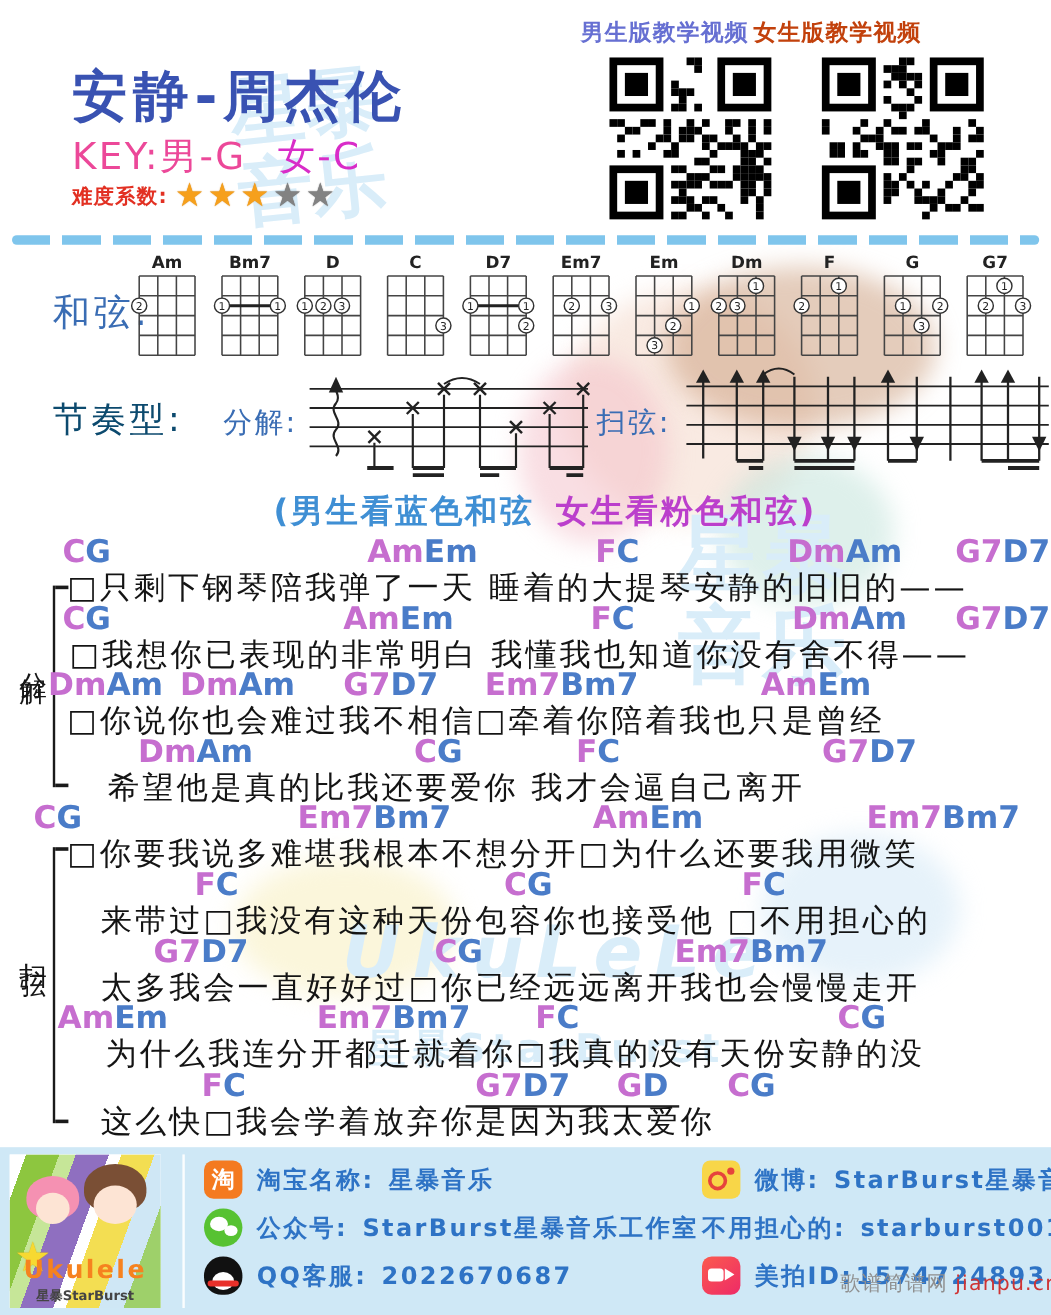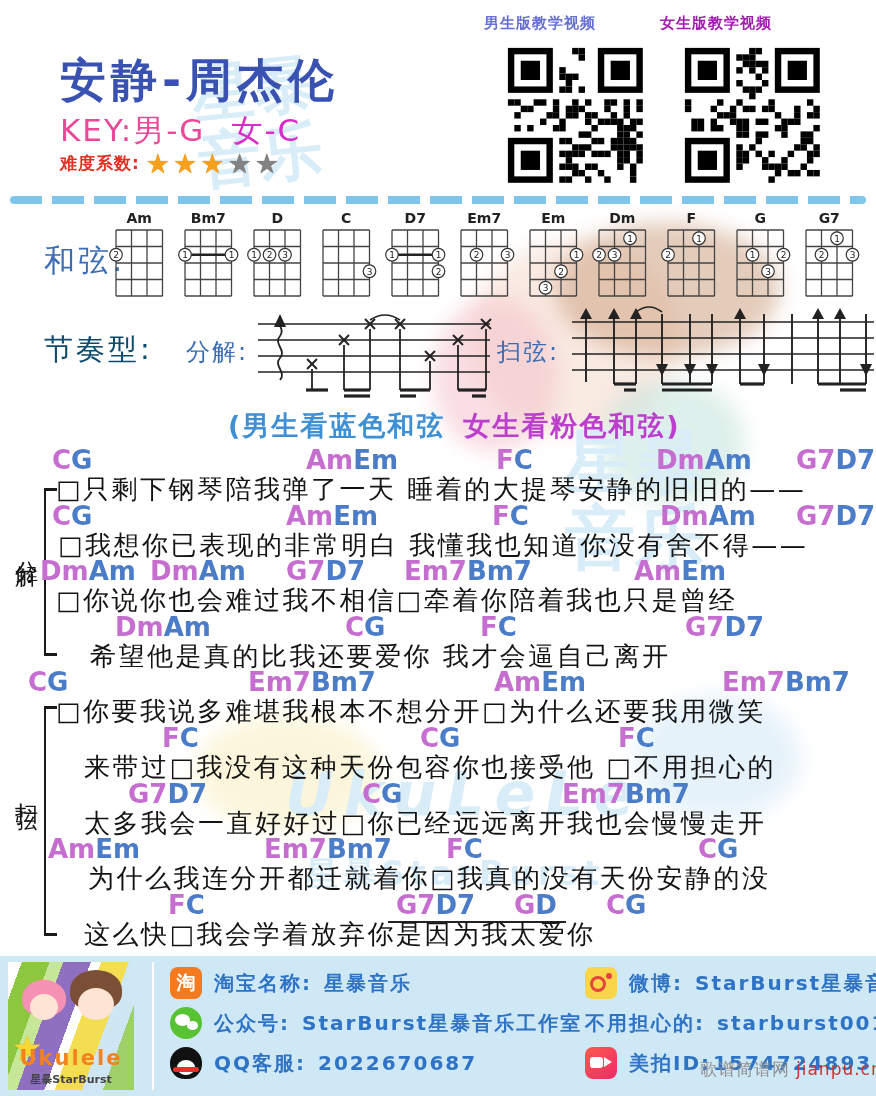--- a/index.html
+++ b/index.html
@@ -15,23 +15,23 @@
   
   .title{left:60px;top:50px;font-size:46px;font-weight:700;letter-spacing:5px;color:#3952b2;}
   .key-line{left:60px;top:110px;font-size:31px;letter-spacing:2px;}
   .key-label,.key-male{color:#ec4899;}
   .key-female{color:#d92cc8;margin-left:26px;margin-top:48px;}
   .difficulty{left:60px;top:150px;display:flex;align-items:center;}
   .diff-label{font-size:17px;font-weight:700;color:#e23022;letter-spacing:1px;}
   .stars{margin-left:6px;font-size:27px;letter-spacing:3px;line-height:1;}
   .star.filled{color:#f6a01c;text-shadow:0 0 1px #c87a10;}
   .star.empty{color:#828282;text-shadow:0 0 1px #555;}
-  .qr-label{top:14px;font-size:15px;font-weight:700;letter-spacing:1px;text-align:right;}
+  .qr-label{top:14px;font-size:19px;font-weight:700;letter-spacing:1px;text-align:right;}
   .qr-label.male{left:484px;color:#666fd2;}
-  .qr-label.female{left:660px;color:#a21caf;}
+  .qr-label.female{left:628px;color:#c2410c;}
   .qr{top:44px;width:146px;height:146px;}
   .qr.male{left:504px;} .qr.female{left:681px;}
   .divider{left:10px;top:196px;width:856px;height:8px;border-radius:4px;
     background:repeating-linear-gradient(90deg,#7fc5ec 0 32px,#ffffff 32px 42px);}
   
   .chords-label{left:44px;top:240px;font-size:31px;color:#3a6db4;letter-spacing:3px;}
   .chord-diagrams{left:108px;top:210px;width:762px;display:flex;gap:7px;}
   
   .rhythm-label{left:44px;top:330px;font-size:29px;color:#0c4a6e;letter-spacing:3px;}
   .arp-label{left:186px;top:336px;font-size:24px;color:#3a6db4;letter-spacing:2px;}

